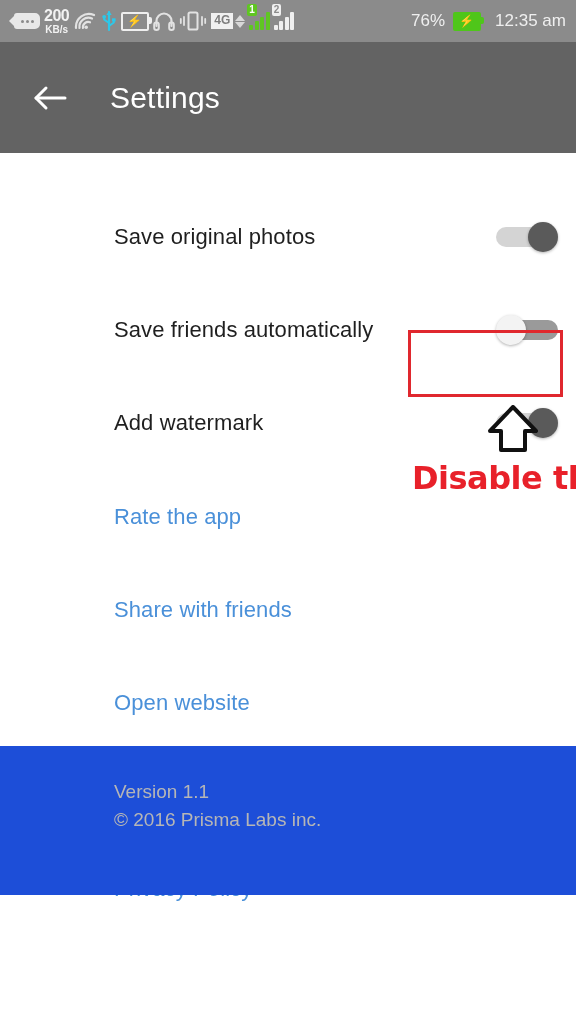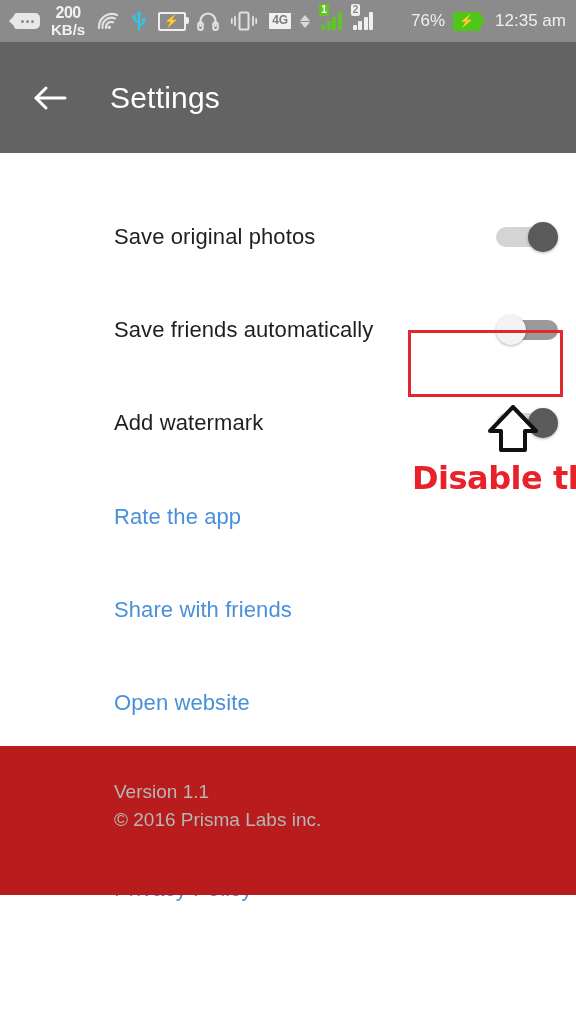--- a/index.html
+++ b/index.html
@@ -21,21 +21,21 @@
     background: #8b8b8b;
     display: flex;
     align-items: center;
     padding: 0 10px 0 14px;
     box-sizing: border-box;
     position: relative;
   }
   .sb-left {
     display: flex;
     align-items: center;
-    gap: 11px;
+    gap: 4px;
     flex: 0 0 auto;
   }
   .sb-right {
     display: flex;
     align-items: center;
     gap: 8px;
     margin-left: auto;
   }
   .sb-icon { display: flex; align-items: center; justify-content: center; }
 
@@ -58,21 +58,21 @@
   }
   .msg-dot { width: 3px; height: 3px; background: #8b8b8b; border-radius: 50%; }
 
   .netspeed {
     color: #f2f2f2;
     line-height: 1;
     text-align: center;
     font-weight: bold;
   }
   .netspeed .ns-val { font-size: 16px; display: block; letter-spacing: -0.5px; }
-  .netspeed .ns-unit { font-size: 15px; display: block; margin-top: 1px; }
+  .netspeed .ns-unit { font-size: 10px; display: block; margin-top: 1px; }
 
   .fourg-badge {
     background: #f0f0f0;
     color: #7d7d7d;
     font-size: 12px;
     font-weight: bold;
     padding: 1px 3px;
     border-radius: 0;
     line-height: 1.1;
   }
@@ -241,21 +241,21 @@
     letter-spacing: -0.5px;
     white-space: nowrap;
     pointer-events: none;
   }
 
   
   .footer {
     position: absolute;
     left: 0; right: 0; bottom: 0;
     height: 149px;
-    background: #b91c1c;
+    background: #1d4ed8;
     padding: 32px 0 0 114px;
     box-sizing: border-box;
   }
   .footer div {
     color: #b6b6b6;
     font-size: 19px;
     line-height: 1.45;
   }
 </style>
 </head>

